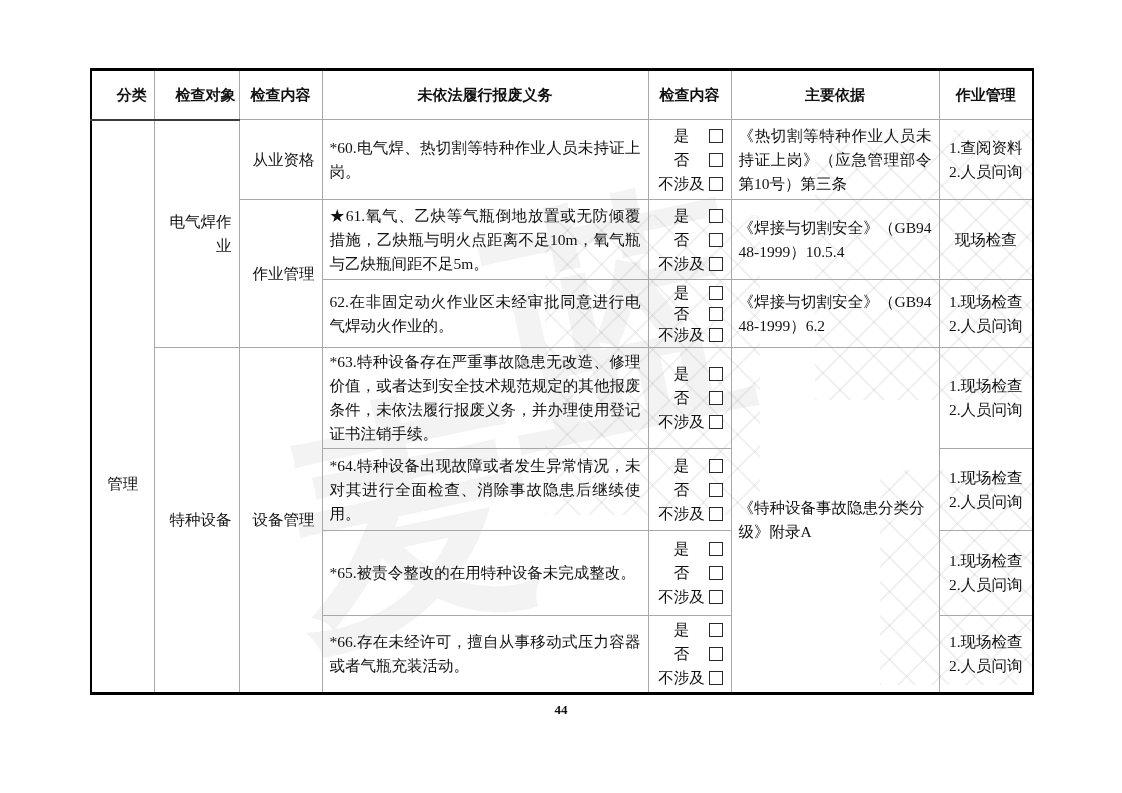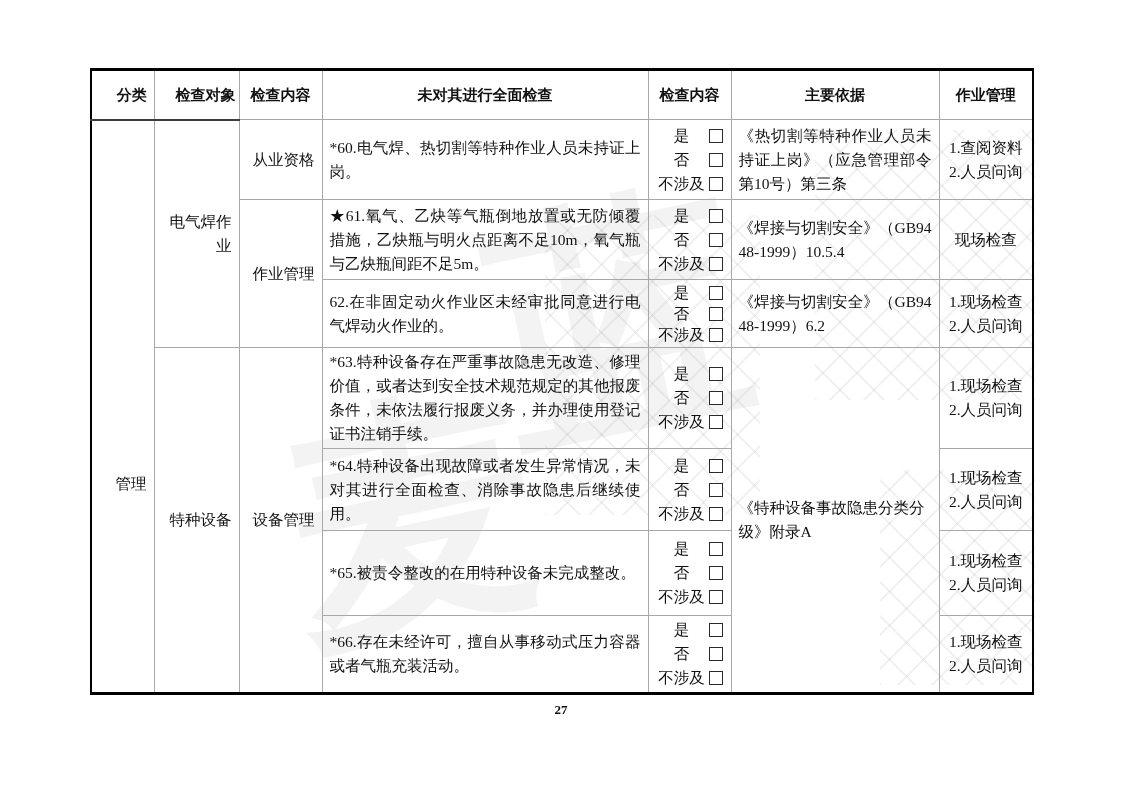--- a/index.html
+++ b/index.html
@@ -31,21 +31,21 @@
     border-top:3px solid #000; border-bottom:3px solid #000;
     border-left:2px solid #000; border-right:2px solid #000;
   }
   td, th {
     border:1px solid #a8a8a8; padding:2px 7px;
     font-size:15.5px; line-height:24px; vertical-align:middle; overflow:hidden;
   }
   th { font-weight:bold; text-align:center; font-size:15px; padding:2px; }
   th.dark-underline { border-bottom:2px solid #3c3c3c;padding-left:20px; }
   td.center  { text-align:right; }
-  td.cat     { text-align:right; padding-top:158px; }
+  td.cat     { text-align:center; padding-top:158px; }
   td.standard{ text-align:justify; }
   td.basis   { text-align:justify; word-break:break-all; }
   td.basis-c { text-align:left;  word-break:break-all; }
   td.method  { text-align:center; padding:2px 3px;margin-left:30px; }
   td.result  { padding:2px 0; }
   .opt { display:flex; justify-content:center; align-items:center; height:24px; }
   tr.r62 .opt { height:21px; }
   .opt-label { display:inline-block; width:50px; text-align:center; }
   .cbox {
     width:12px; height:12px; border:1px solid #2a2a2a; background:#fff;
@@ -76,21 +76,21 @@
       <col style="width:83px">
       <col style="width:208px">
     <col style="width:94px">
   </colgroup>
 
   <tbody>
       <tr style="height:50px">
     <th class="dark-underline">分类</th>
     <th class="dark-underline">检查对象</th>
     <th>检查内容</th>
-    <th>未对其进行全面检查</th>
+    <th>未依法履行报废义务</th>
     <th>检查内容</th>
     <th>主要依据</th>
     <th>作业管理</th>
   </tr>
 
   <tr style="height:80px">
     <td class="cat" rowspan="7">管理</td>
     <td class="center" rowspan="3">电气焊作业</td>
     <td class="center">从业资格</td>
     <td class="standard">*60.电气焊、热切割等特种作业人员未持证上岗。</td>
@@ -247,13 +247,13 @@
           </div>
     </td>
     <td class="method">
       <div class="mline">1.现场检查</div>
       <div class="mline">2.人员问询</div>
     </td>
   </tr>
 </tbody>
   </table>
 
-<div class="page-number">27</div>
+<div class="page-number">44</div>
 
 </body></html>

